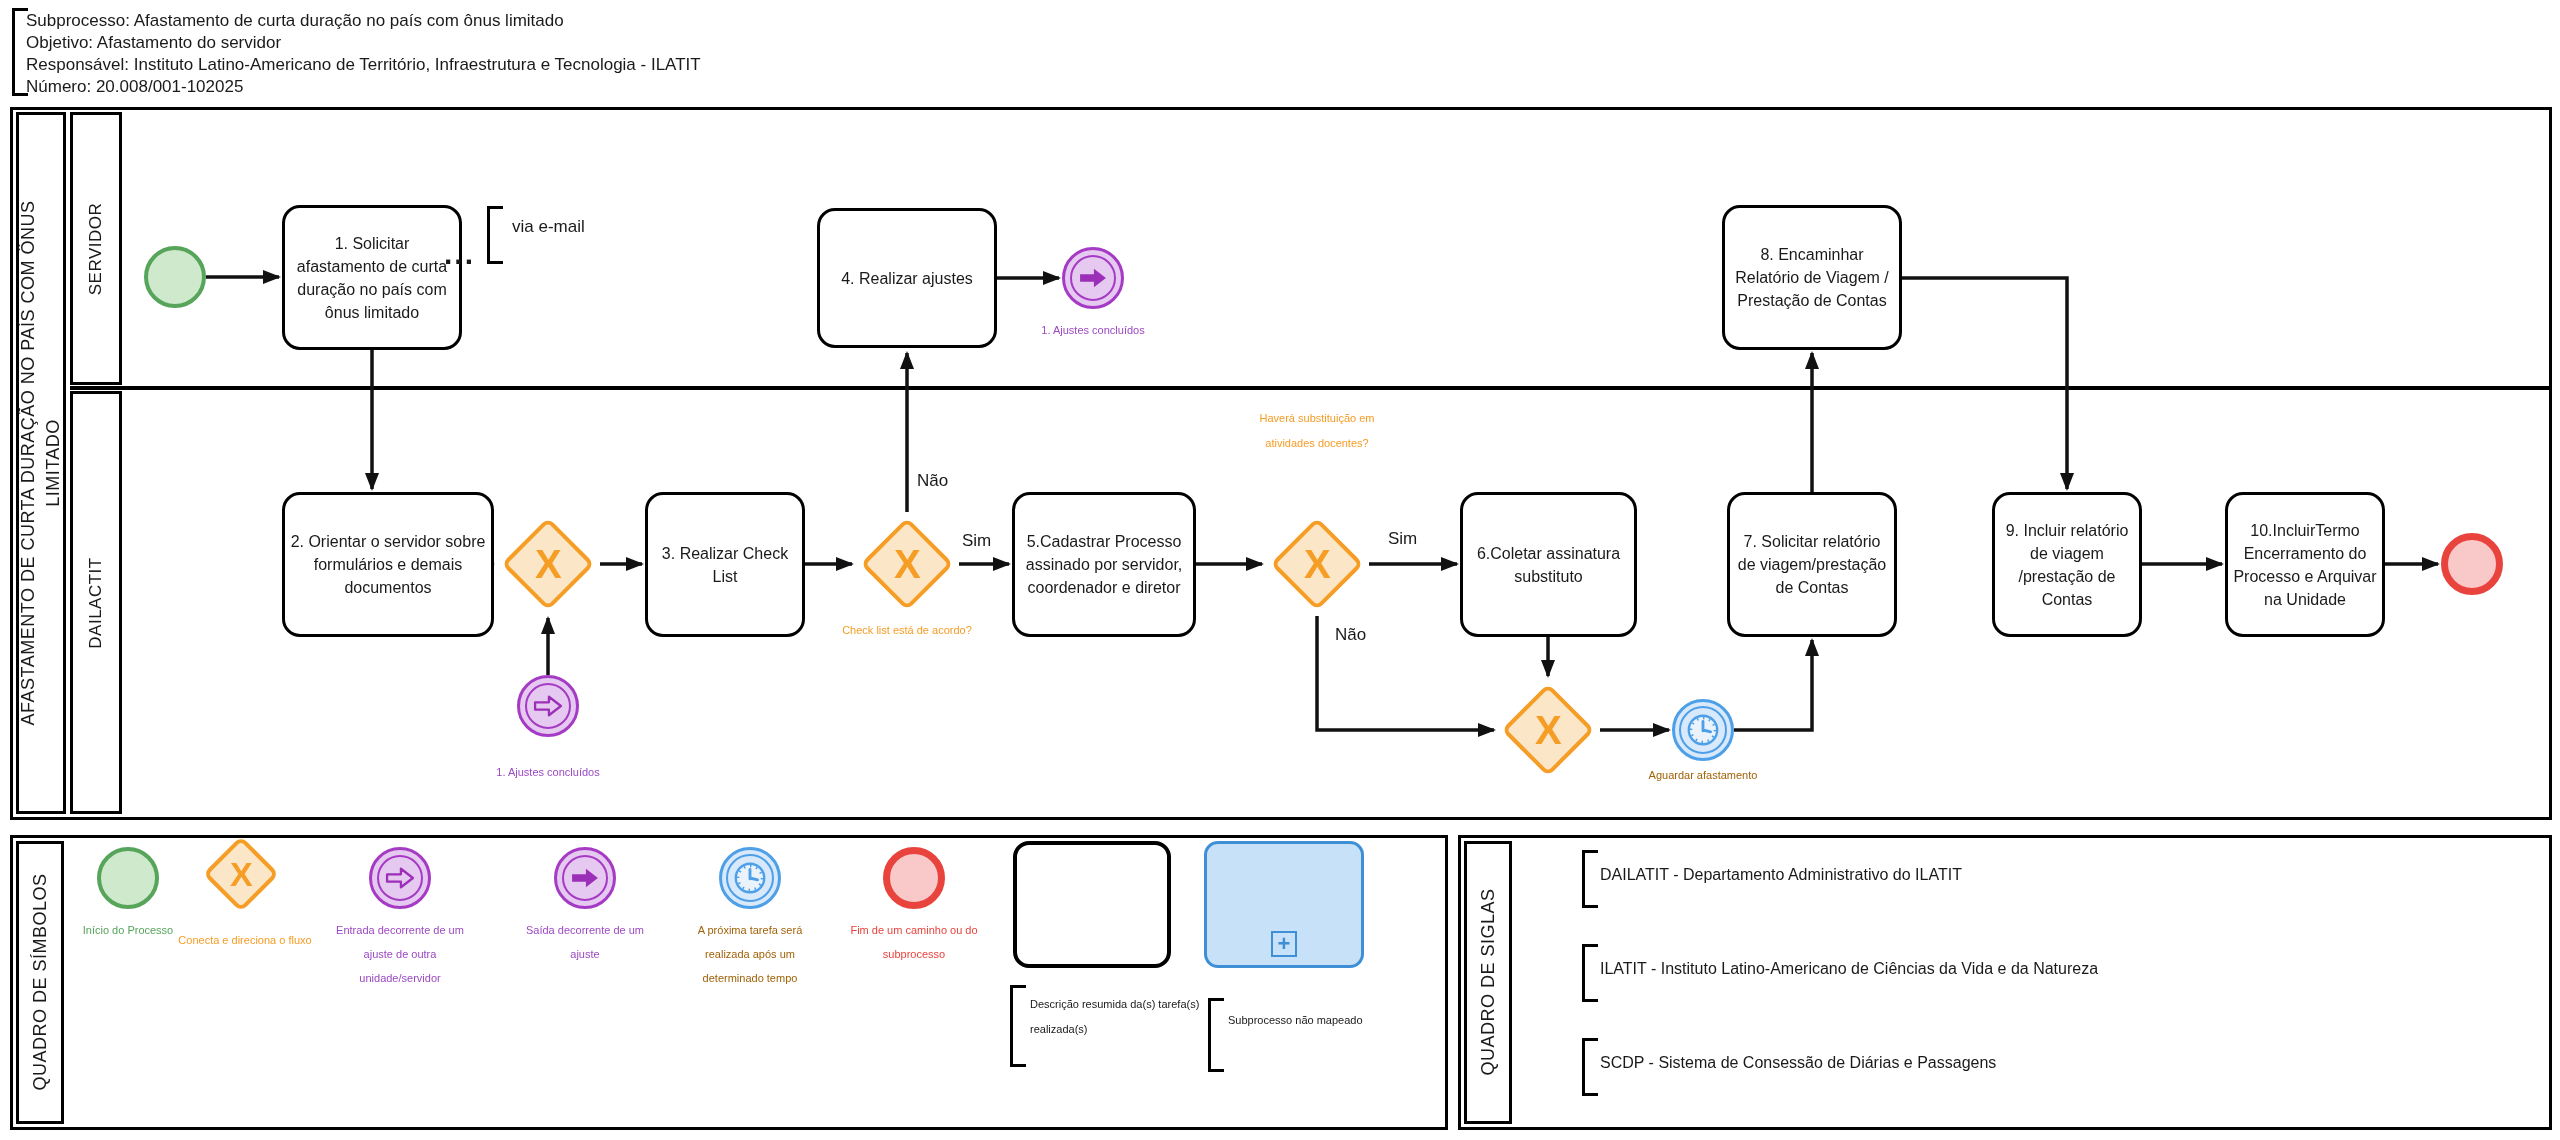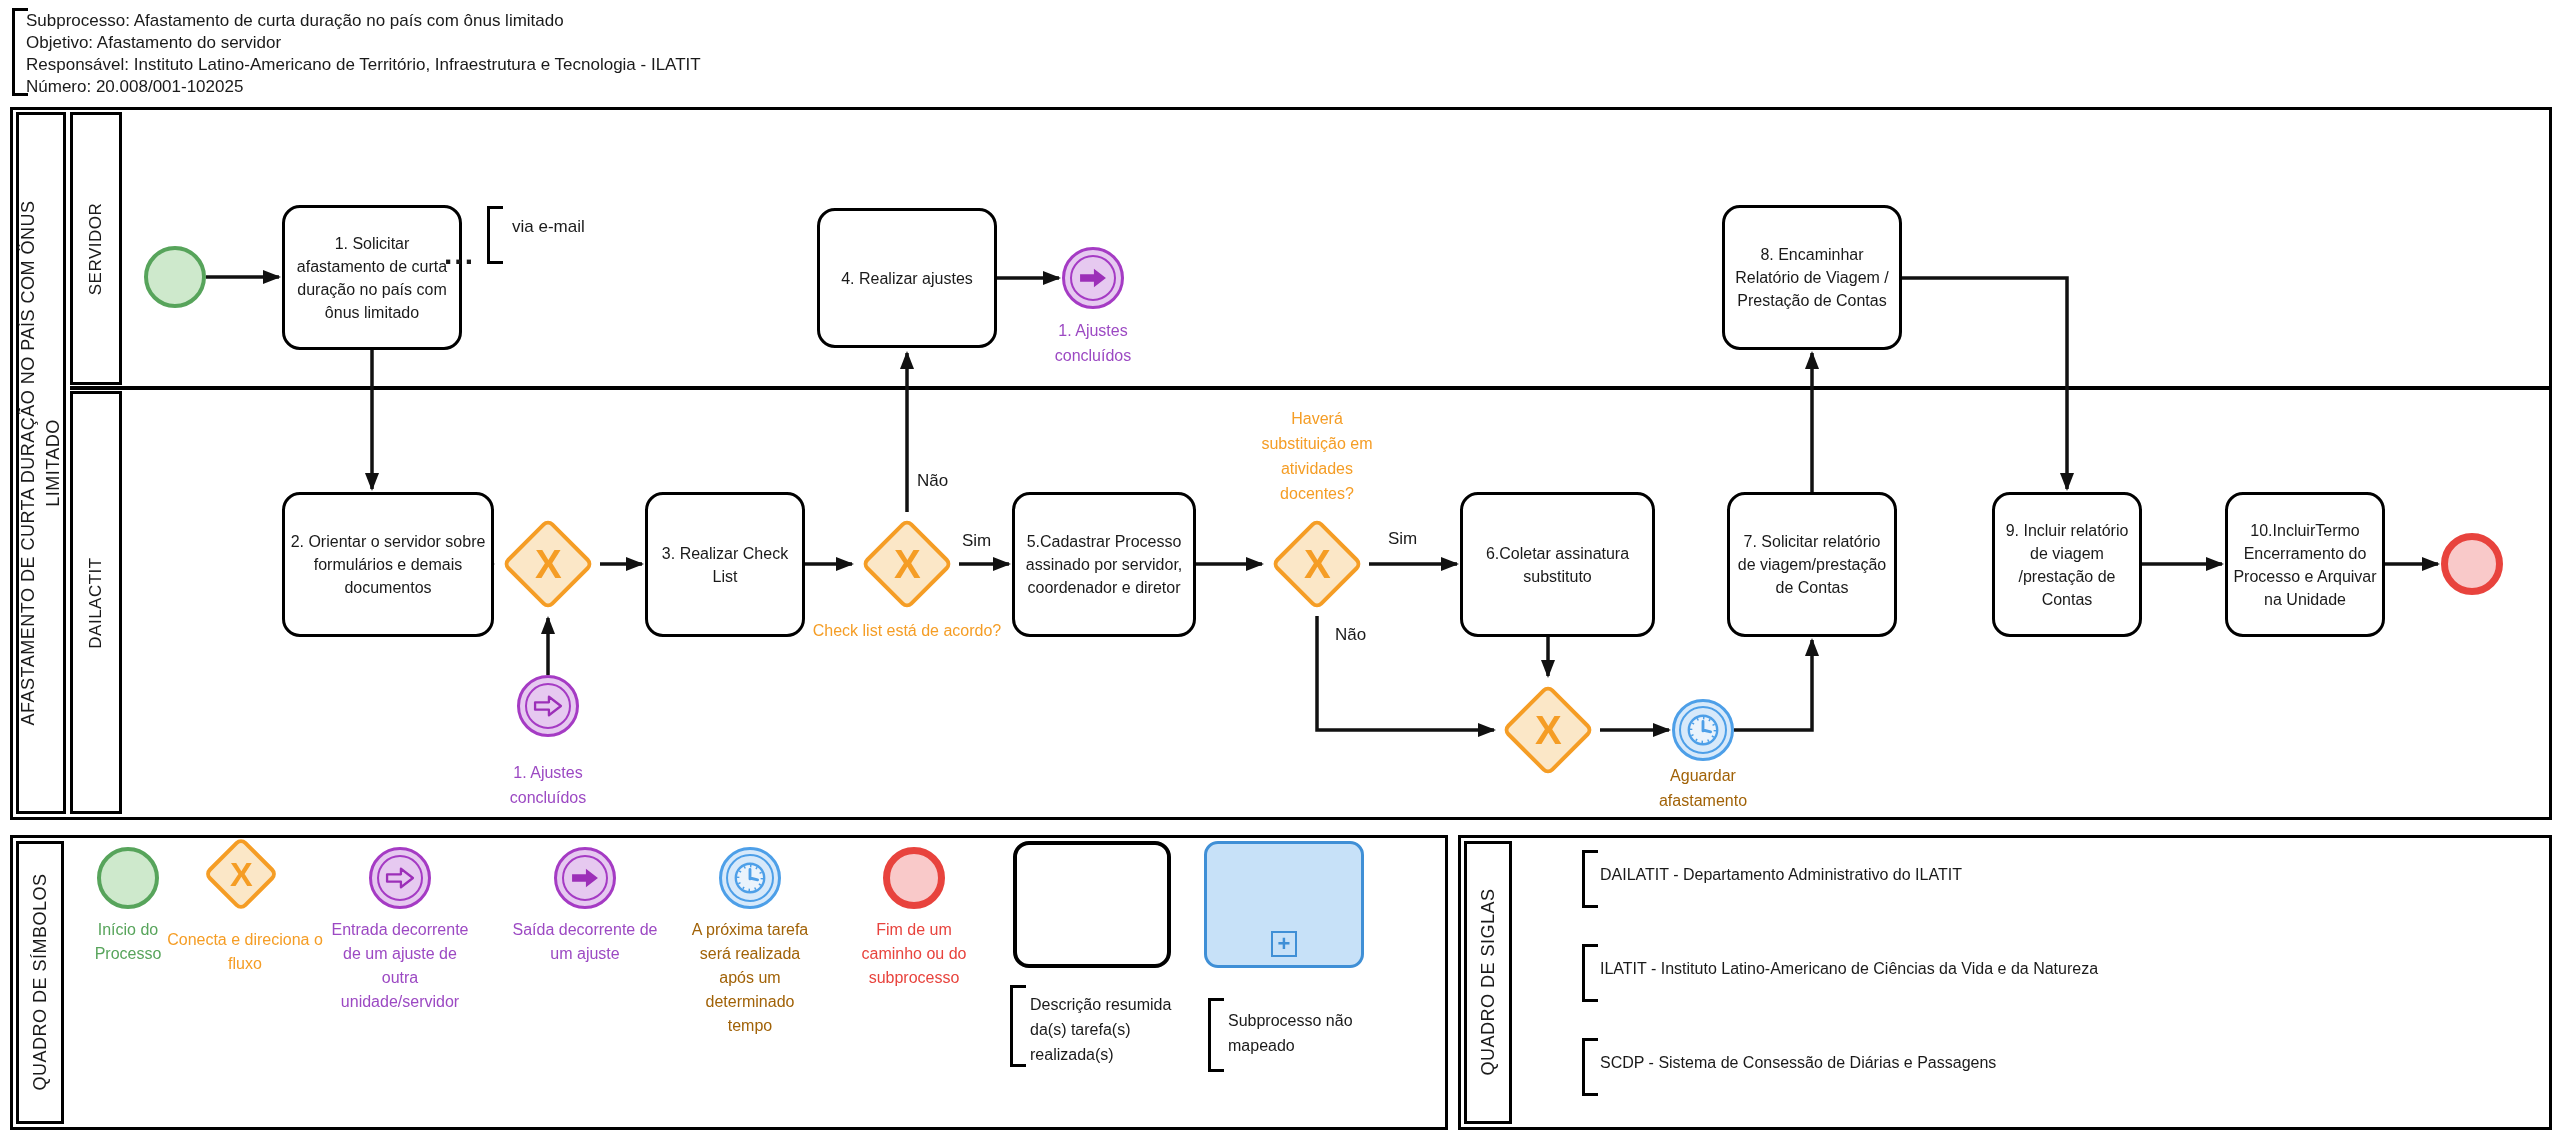--- a/index.html
+++ b/index.html
@@ -43,21 +43,21 @@
   .ev{position:absolute;border-radius:50%;display:flex;align-items:center;justify-content:center;}
   .ev-start{width:62px;height:62px;border:4px solid #57A45B;background:#CEE9CC;}
   .ev-end{width:62px;height:62px;border:7px solid #E8433D;background:#F9C9C9;}
   .ev-purple{width:62px;height:62px;border:3px solid #A53BC4;background:#E6C9F0;}
   .ev-blue{width:62px;height:62px;border:3px solid #4D9FE8;background:#D7E9FA;}
   .ring{border-radius:50%;display:flex;align-items:center;justify-content:center;}
   .ring-p{width:46px;height:46px;border:2px solid #A53BC4;}
   .ring-b{width:48px;height:48px;border:2px solid #4D9FE8;}
 
   
-  .lbl{position:absolute;font-size:16px;line-height:25px;text-align:center;}
+  .lbl{position:absolute;font-size:11px;line-height:25px;text-align:center;}
   .lbl-left{text-align:left;}
   .orange{color:#F59D25;}
   .purple{color:#9C49C3;}
   .blue{color:#a16207;}
   .green{color:#57A45B;}
   .red{color:#E8433D;}
 
   .dots{position:absolute;font-size:30px;font-weight:bold;letter-spacing:2px;line-height:20px;}
 
   
@@ -168,21 +168,21 @@
 
   <div class="task" style="left:1012px;top:492px;width:184px;height:145px;">5.Cadastrar Processo assinado por servidor, coordenador e diretor</div>
 
   <div class="gw" style="left:1284px;top:531px;">
     <span class="x">X</span>
   </div>
   <div class="lbl orange" style="left:1247px;top:406px;width:140px;">Haverá substituição em atividades docentes?</div>
   <div class="lbl lbl-left" style="left:1388px;top:526px;font-size:17px;">Sim</div>
   <div class="lbl lbl-left" style="left:1335px;top:622px;font-size:17px;">Não</div>
 
-  <div class="task" style="left:1460px;top:492px;width:195px;height:145px;">6.Coletar assinatura substituto</div>
+  <div class="task" style="left:1460px;top:492px;width:177px;height:145px;">6.Coletar assinatura substituto</div>
 
   <div class="gw" style="left:1515px;top:697px;">
     <span class="x">X</span>
   </div>
 
   <div class="ev ev-blue" style="left:1672px;top:699px;">
     <div class="ring ring-b">
       <svg width="36" height="36" viewBox="-19 -19 38 38">
         <circle r="15" fill="#EAF3FC" stroke="#4D9FE8" stroke-width="2.5"></circle>
         <circle r="12.5" fill="none" stroke="#4D9FE8" stroke-width="2.5" stroke-dasharray="1.6 4.9"></circle>

